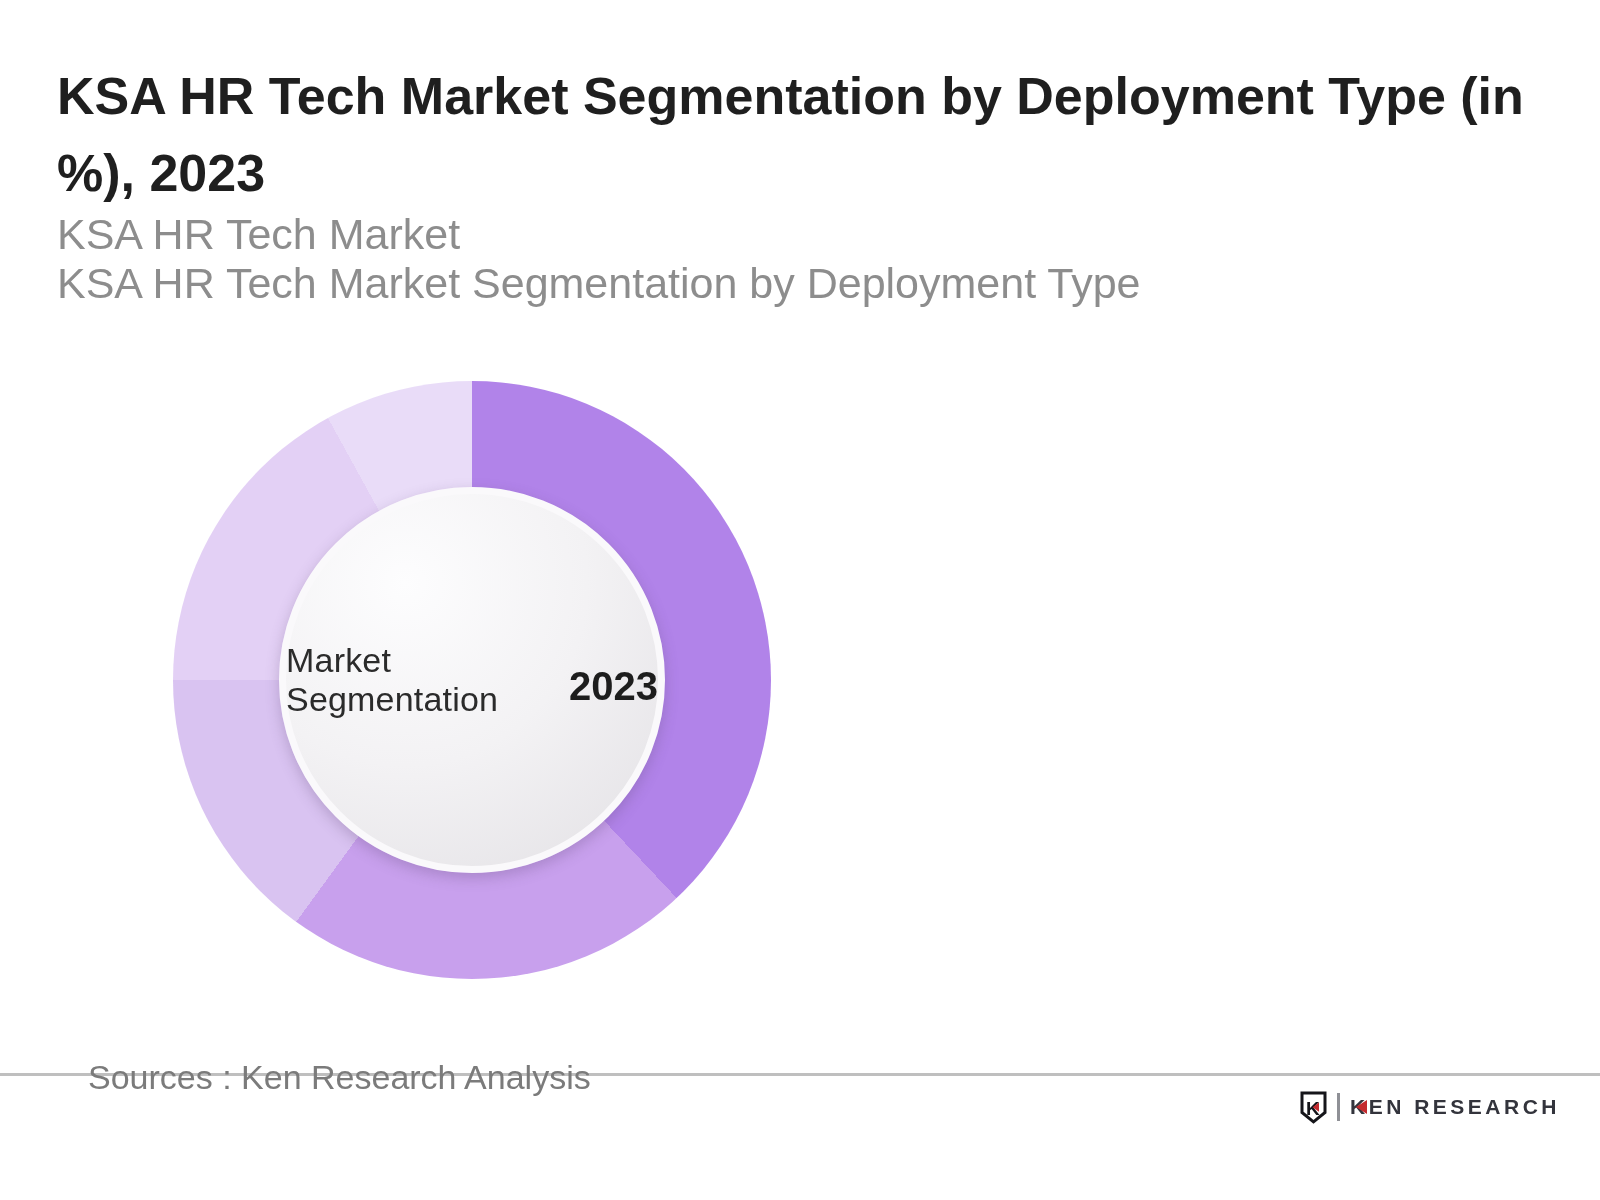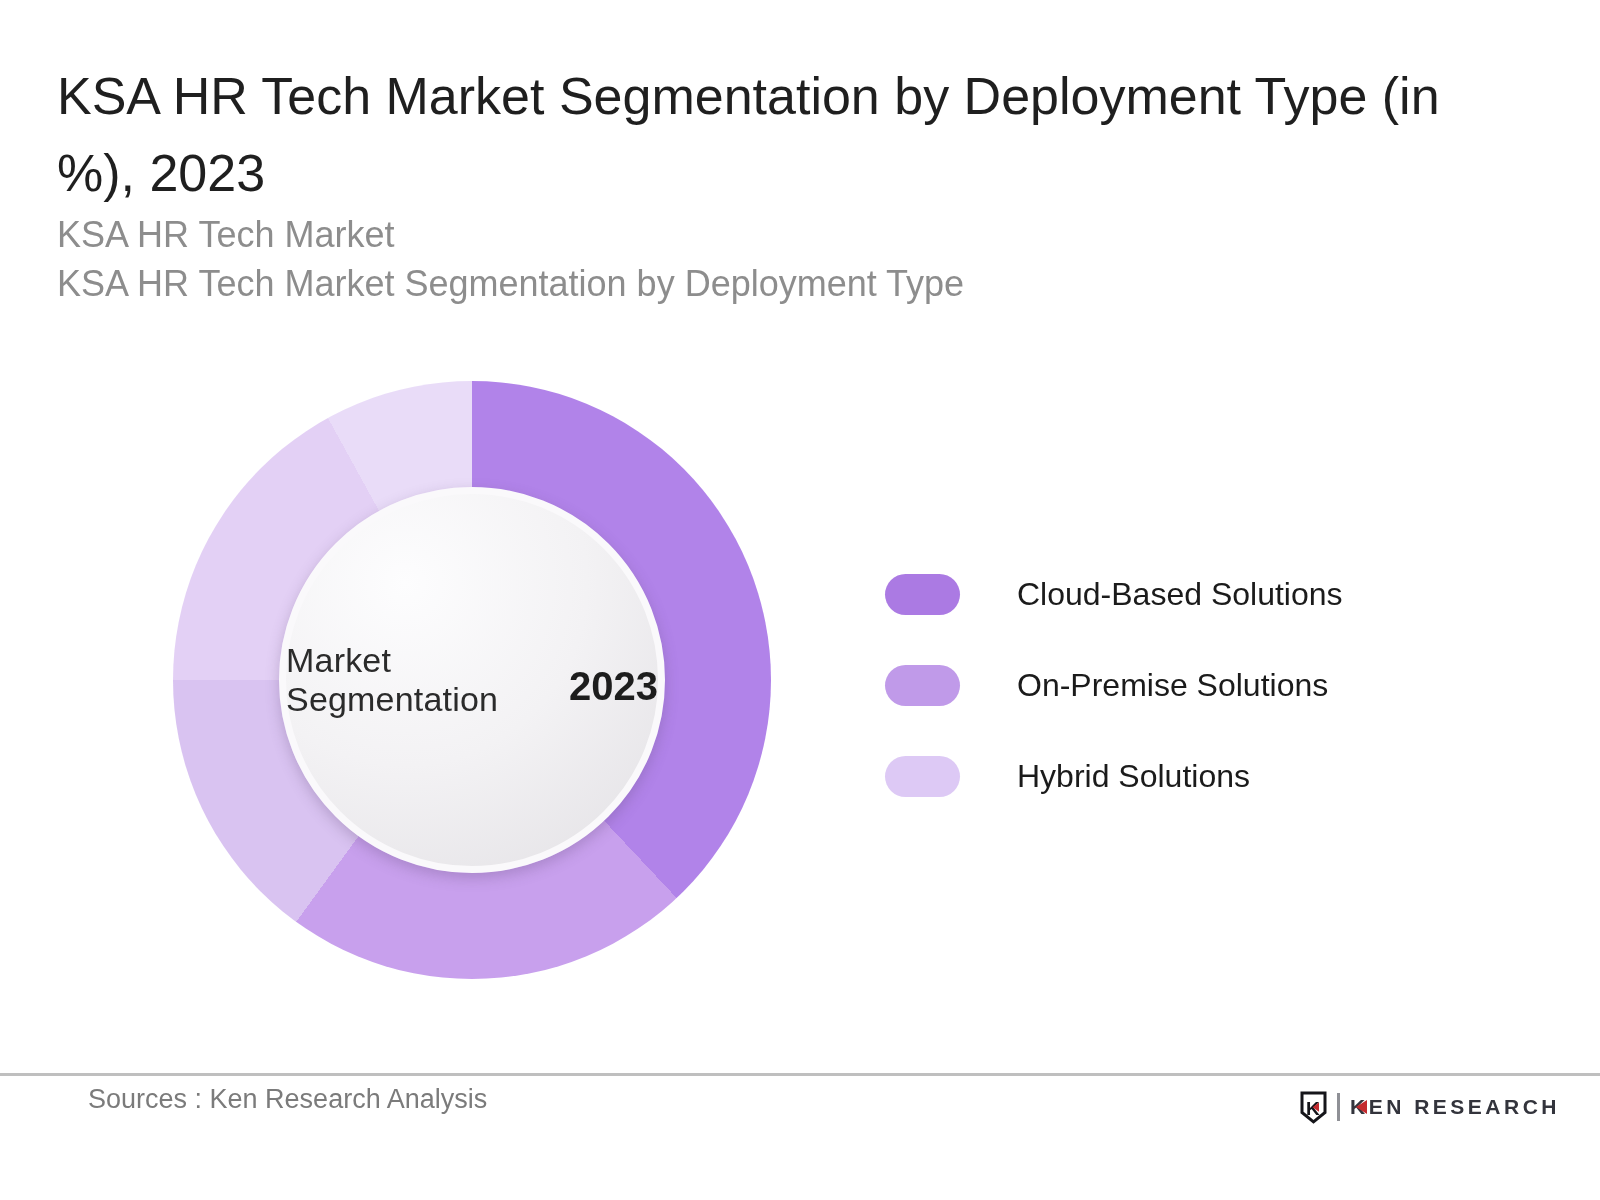--- a/index.html
+++ b/index.html
@@ -3,24 +3,24 @@
 <meta charset="utf-8">
 <style>
   html,body{margin:0;padding:0;background:#ffffff;}
   .page{
     position:relative;width:1600px;height:1200px;background:#ffffff;overflow:hidden;
     font-family:"Liberation Sans","DejaVu Sans",sans-serif;
   }
   
   .title{
     position:absolute;left:57px;top:58px;width:1500px;
-    font-size:52px;font-weight:400;color:#1f1f1f;line-height:77px;letter-spacing:0;
+    font-size:52px;font-weight:700;color:#1f1f1f;line-height:77px;letter-spacing:0;
   }
   .subtitle-block{position:absolute;left:57px;top:210px;}
-  .subtitle{font-size:36px;font-weight:400;color:#8d8d8d;line-height:49px;}
+  .subtitle{font-size:43px;font-weight:400;color:#8d8d8d;line-height:49px;}
   
   .donut{
     position:absolute;left:173px;top:381px;width:598px;height:598px;border-radius:50%;
     background:#d9c3f1; 
   }
   .hole{
     position:absolute;left:50%;top:50%;transform:translate(-50%,-50%);
     width:386px;height:386px;border-radius:50%;box-sizing:border-box;
     border:7px solid #faf9fb;
     background:radial-gradient(circle at 32% 24%, #fdfdfe 0%, #f3f2f4 48%, #e2e0e4 100%);
@@ -29,21 +29,21 @@
   }
   .center-label{font-size:34px;color:#2b2b2b;letter-spacing:0.2px;}
   .center-year{font-size:40px;font-weight:700;color:#1d1d1d;margin-top:12px;}
   
   .legend{position:absolute;left:885px;top:574px;}
   .legend-row{display:flex;align-items:center;height:41px;margin-bottom:50px;}
   .swatch{width:75px;height:41px;border-radius:21px;margin-right:57px;flex:0 0 auto;}
   .legend-label{font-size:32px;color:#1b1b1b;white-space:nowrap;}
   
   .footer-line{position:absolute;left:0;top:1073px;width:1600px;height:3px;background:#bfbfbf;}
-  .sources{position:absolute;left:88px;top:1084px;font-size:27px;color:#7b7b7b;}
+  .sources{position:absolute;left:88px;top:1058px;font-size:34px;color:#7b7b7b;}
   .logo{position:absolute;left:1300px;top:1086px;height:42px;display:flex;align-items:center;}
   .logo-shield{display:block;margin-right:8px;}
   .logo-sep{width:3px;height:28px;background:#8f9096;margin:0 10px 0 2px;}
   .logo-text{display:flex;align-items:center;font-size:21px;font-weight:700;
     letter-spacing:3.5px;color:#33343c;white-space:nowrap;}
   .lg-tri{width:0;height:0;border-top:7px solid transparent;border-bottom:7px solid transparent;
     border-right:11px solid #c32a2e;display:inline-block;margin-left:-13px;margin-right:2px;}
 </style>
 </head>
 <body>
@@ -59,34 +59,20 @@
     <div class="subtitle">KSA HR Tech Market Segmentation by Deployment Type</div>
   </div>
 
   <div class="donut" id="donut" style="background: conic-gradient(rgb(177, 131, 233) 0deg, rgb(177, 131, 233) 136.8deg, rgb(200, 160, 237) 136.8deg, rgb(200, 160, 237) 216deg, rgb(217, 195, 241) 216deg, rgb(217, 195, 241) 270deg, rgb(227, 208, 245) 270deg, rgb(227, 208, 245) 331.2deg, rgb(233, 220, 248) 331.2deg, rgb(233, 220, 248) 360deg);">
     <div class="hole">
       <div class="center-label">Market Segmentation</div>
       <div class="center-year">2023</div>
     </div>
   </div>
 
-  <div class="legend">
-    <div class="legend-row">
-      <div class="swatch" style="background: rgb(171, 122, 227);"></div>
-      <div class="legend-label">Cloud-Based Solutions</div>
-    </div>
-    <div class="legend-row">
-      <div class="swatch" style="background: rgb(192, 154, 233);"></div>
-      <div class="legend-label">On-Premise Solutions</div>
-    </div>
-    <div class="legend-row">
-      <div class="swatch" style="background: rgb(221, 201, 245);"></div>
-      <div class="legend-label">Hybrid Solutions</div>
-    </div>
-  </div>
 
   <div class="footer-line"></div>
   <div class="sources">Sources : Ken Research Analysis</div>
 
   <div class="logo">
     <svg class="logo-shield" width="27" height="33" viewBox="0 0 27 33">
       <path d="M2 2 H25 V21.5 L13.5 30.8 L2 21.5 Z" fill="#ffffff" stroke="#15151a" stroke-width="3"></path>
       <text x="6" y="23.5" font-size="19" font-weight="bold" fill="#15151a" font-family="Liberation Sans, DejaVu Sans, sans-serif">K</text>
       <path d="M19 11.6 L12.6 16.2 L19 20.8 Z" fill="#c32a2e"></path>
     </svg>

